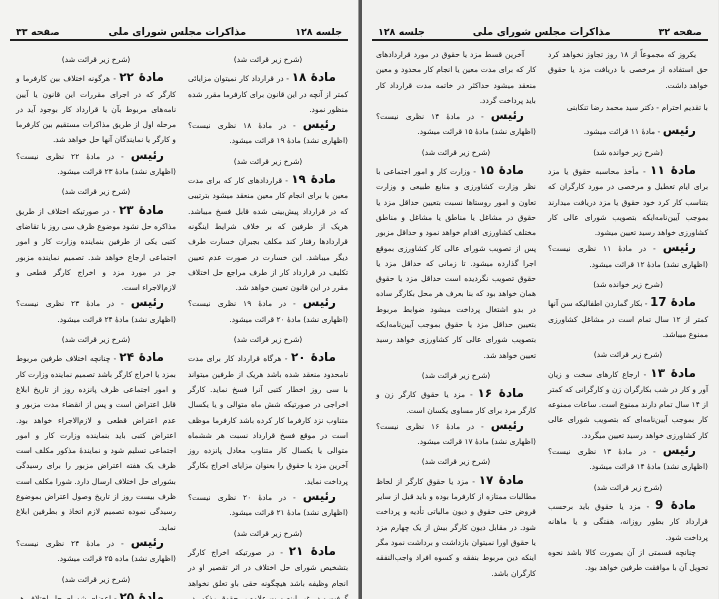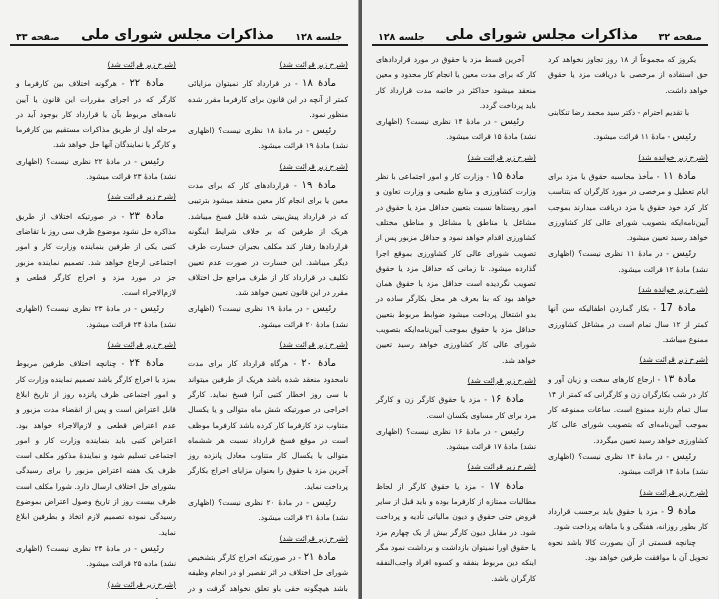--- a/index.html
+++ b/index.html
@@ -2,27 +2,27 @@
 <html><head>
 <meta charset="utf-8">
 <style>
   html,body{margin:0;padding:0;}
   body{width:719px;height:599px;background:#e9e9e7;overflow:hidden;font-family:"DejaVu Sans",sans-serif;color:#111;}
   .spread{position:relative;width:719px;height:599px;display:flex;flex-direction:row;}
   .page{position:relative;width:359px;height:599px;background:#f3f3f1;box-sizing:border-box;padding:14px 10px 0 10px;}
   .page.left{border-right:1px solid #9a9a98;}
   .page.right{border-left:3px solid #555;background:#f1f1ef;}
   .header{direction:rtl;display:flex;justify-content:space-between;align-items:flex-end;font-size:9.5px;font-weight:bold;padding:12px 6px 2px 6px;border-bottom:2px solid #222;}
-  .header .mid{font-size:14px;}
+  .header .mid{font-size:10px;}
   .cols{display:flex;flex-direction:row-reverse;gap:12px;padding-top:6px;}
   .col{width:160px;direction:rtl;text-align:justify;font-size:7.6px;line-height:15.3px;}
-  .note{margin:5px 0 3px 0;text-decoration:underline;}
+  .note{text-align:center;margin:5px 0 3px 0;}
   .para{margin:0;text-indent:12px;}
-  .para b{font-weight:normal;font-size:10px;}
-  .sig{text-align:left;}
+  .para b{font-weight:bold;font-size:12px;}
+  .sig{text-align:right;}
 </style>
 </head>
 <body>
 
 <div class="spread">
 
   <div class="page left">
     <div class="header">
       <span>جلسه ۱۲۸</span>
       <span class="mid">مذاکرات مجلس شورای ملی</span>

